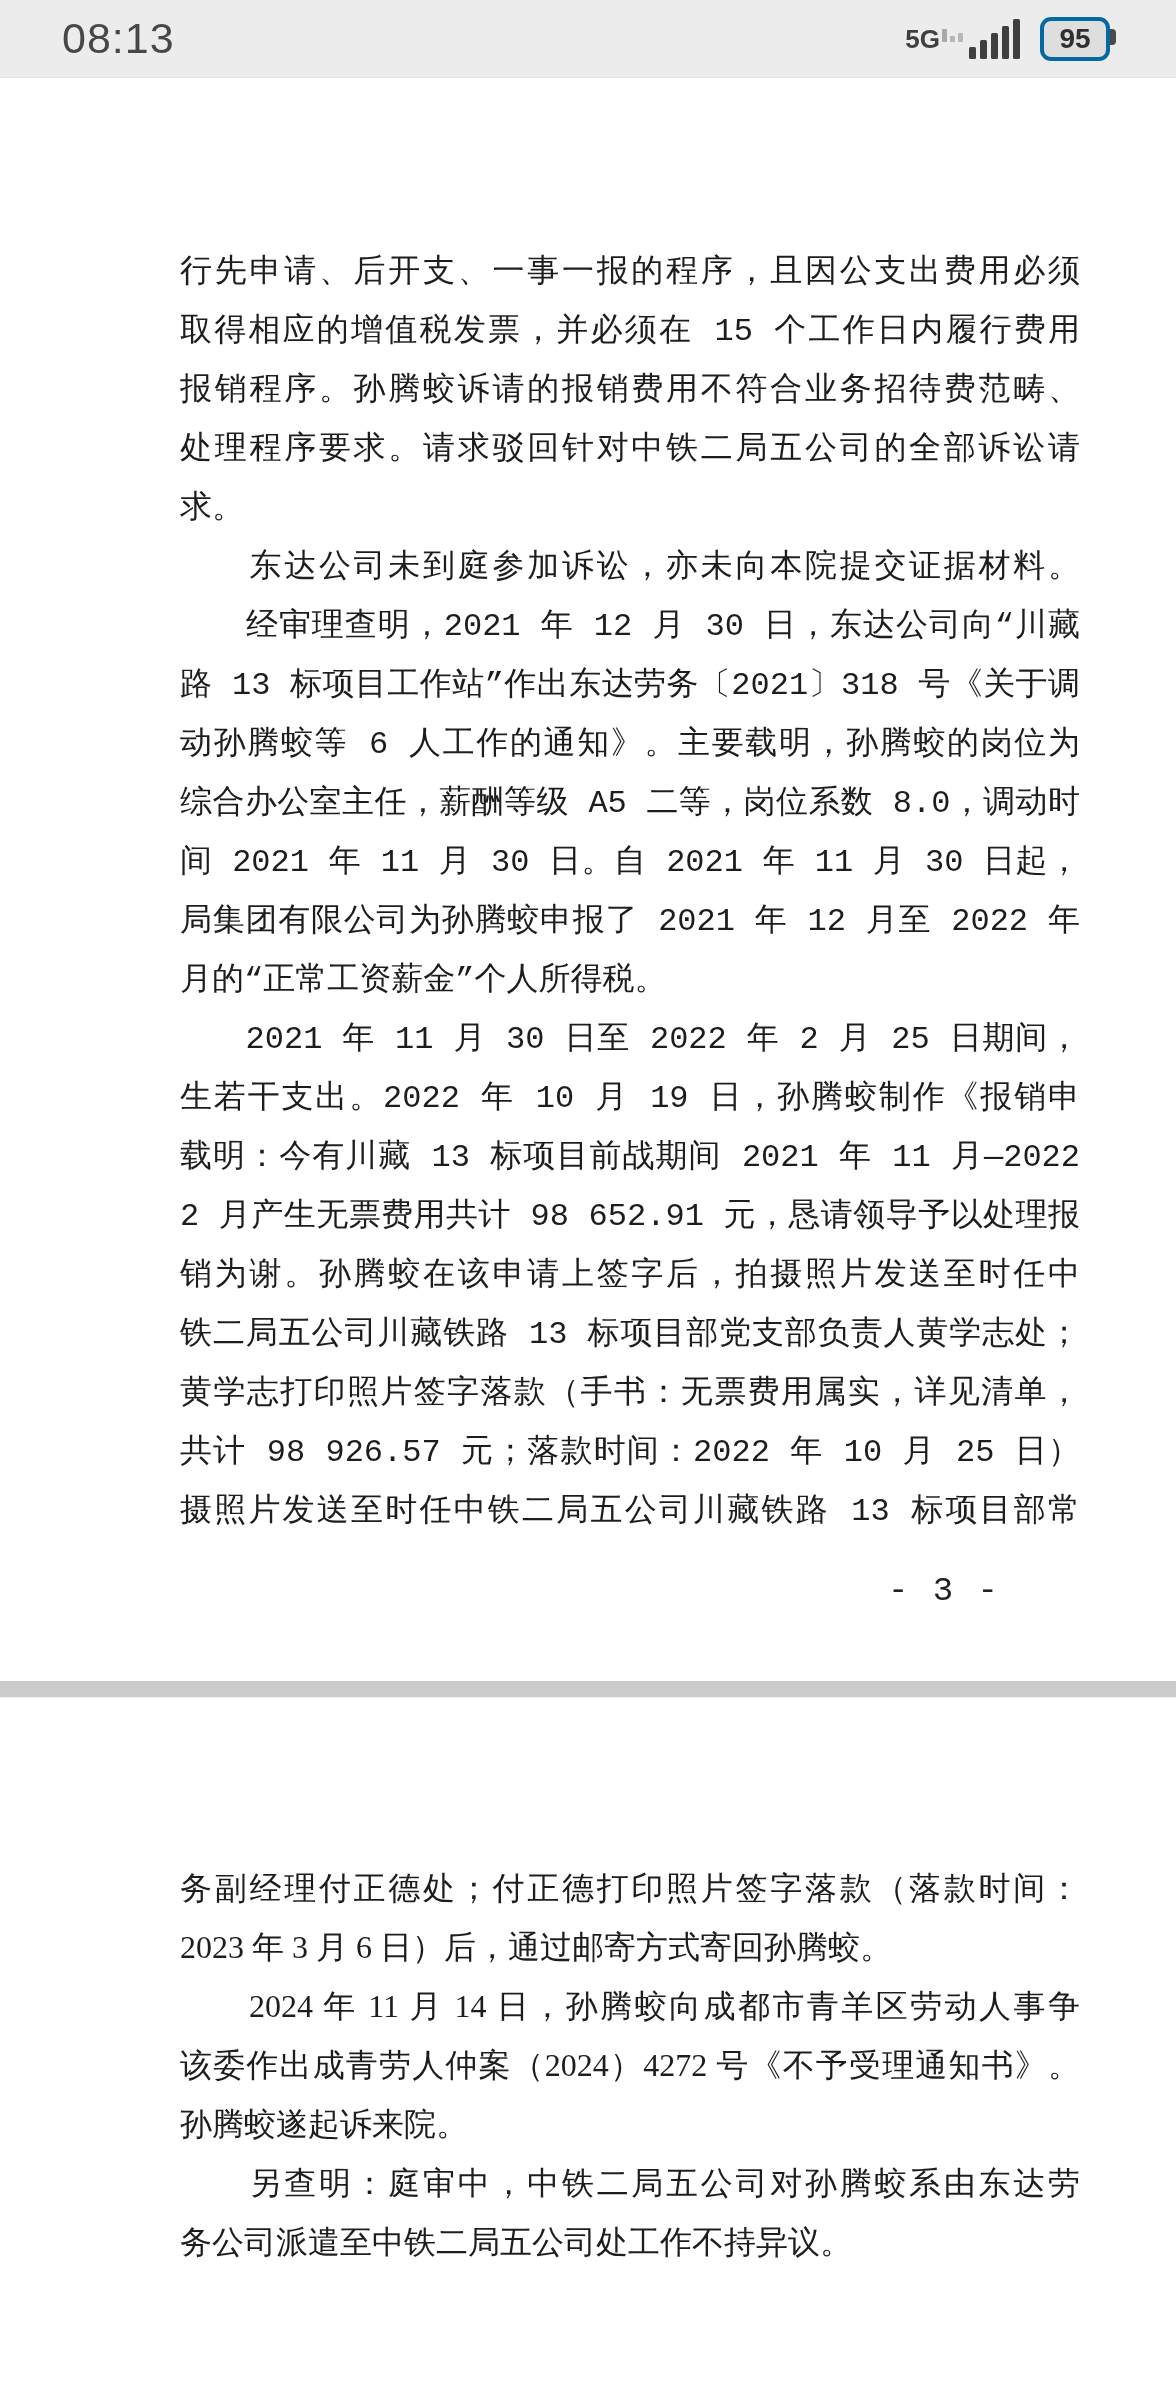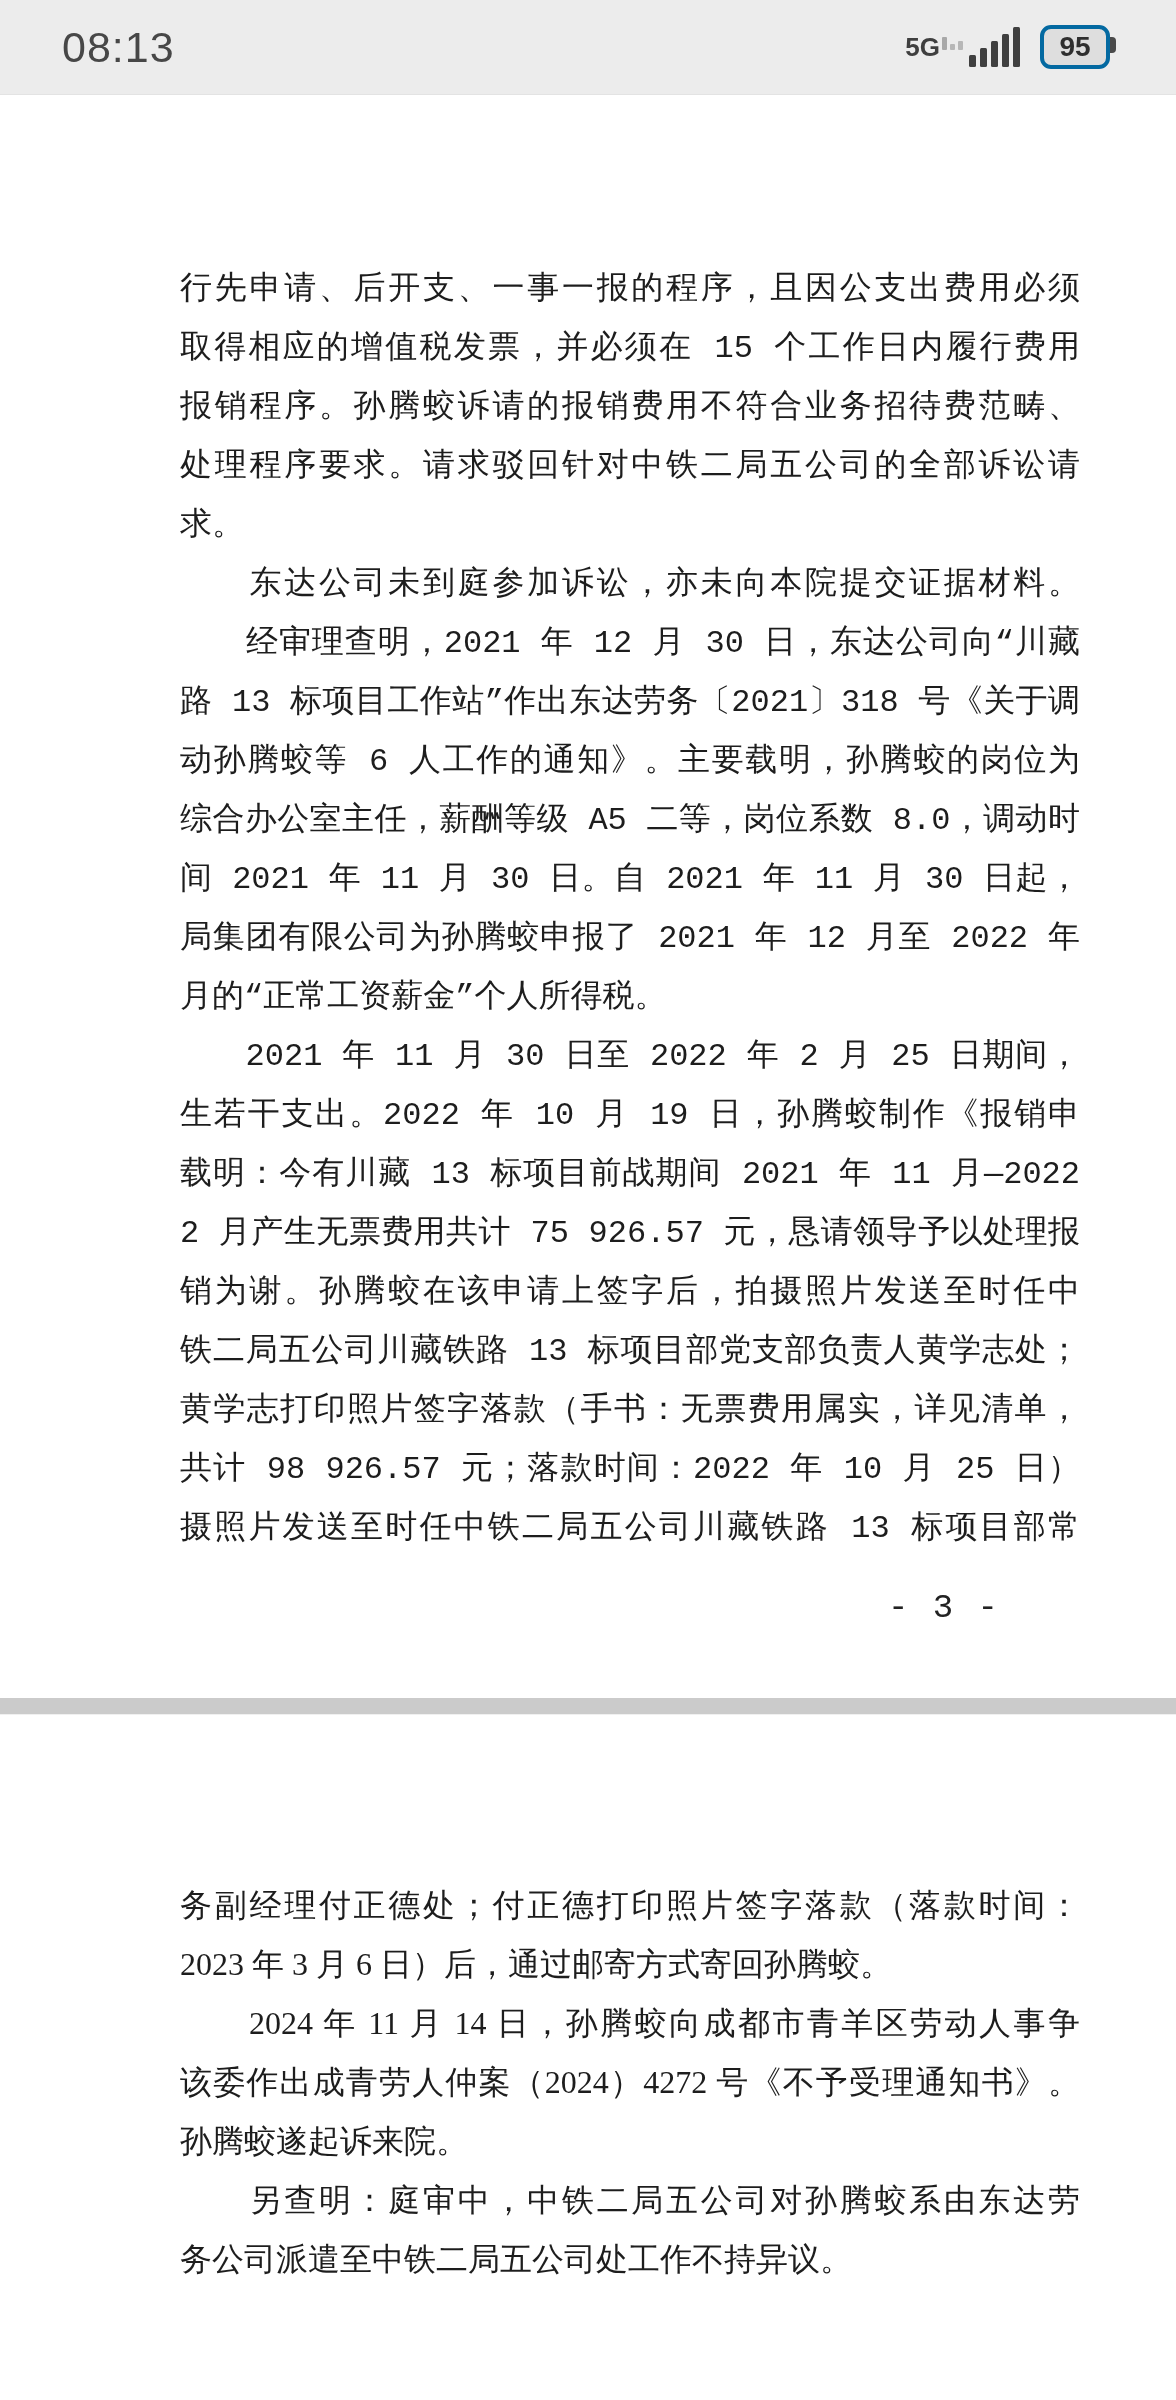--- a/index.html
+++ b/index.html
@@ -4,21 +4,21 @@
 <style>
   html,body{margin:0;padding:0;}
   body{
     width:1176px;height:2400px;overflow:hidden;background:#ffffff;
     font-family:"Liberation Sans","DejaVu Sans",sans-serif;
   }
   .screen{width:1176px;height:2400px;position:relative;background:#ffffff;}
 
   
   .statusbar{
-    height:95px;background:#ececec;display:flex;align-items:center;
+    height:78px;background:#ececec;display:flex;align-items:center;
     justify-content:space-between;padding:0 66px 0 62px;box-sizing:border-box;
     border-bottom:1px solid #e3e3e3;
   }
   .time{
     font-size:43px;color:#474747;letter-spacing:1px;font-weight:400;
   }
   .status-right{display:flex;align-items:center;gap:12px;}
   .net{display:flex;flex-direction:row;align-items:flex-start;line-height:1;margin-right:-6px;}
   .net-label{font-size:26px;font-weight:700;color:#3f3f3f;letter-spacing:0;}
   .sim2{display:flex;align-items:flex-end;gap:3px;height:14px;margin-top:2px;margin-left:2px;}
@@ -105,21 +105,21 @@
       <div class="doc-line">　　经审理查明，2021 年 12 月 30 日，东达公司向“川藏铁</div>
       <div class="doc-line">路 13 标项目工作站”作出东达劳务〔2021〕318 号《关于调</div>
       <div class="doc-line">动孙腾蛟等 6 人工作的通知》。主要载明，孙腾蛟的岗位为</div>
       <div class="doc-line">综合办公室主任，薪酬等级 A5 二等，岗位系数 8.0，调动时</div>
       <div class="doc-line">间 2021 年 11 月 30 日。自 2021 年 11 月 30 日起，孙腾蛟前</div>
       <div class="doc-line">局集团有限公司为孙腾蛟申报了 2021 年 12 月至 2022 年 2</div>
       <div class="doc-line short">月的“正常工资薪金”个人所得税。</div>
       <div class="doc-line">　　2021 年 11 月 30 日至 2022 年 2 月 25 日期间，孙腾蛟产</div>
       <div class="doc-line">生若干支出。2022 年 10 月 19 日，孙腾蛟制作《报销申请》。</div>
       <div class="doc-line">载明：今有川藏 13 标项目前战期间 2021 年 11 月—2022 年</div>
-      <div class="doc-line">2 月产生无票费用共计 75 926.57 元，恳请领导予以处理报</div>
+      <div class="doc-line">2 月产生无票费用共计 98 652.91 元，恳请领导予以处理报</div>
       <div class="doc-line">销为谢。孙腾蛟在该申请上签字后，拍摄照片发送至时任中</div>
       <div class="doc-line">铁二局五公司川藏铁路 13 标项目部党支部负责人黄学志处；</div>
       <div class="doc-line">黄学志打印照片签字落款（手书：无票费用属实，详见清单，</div>
       <div class="doc-line">共计 98 926.57 元；落款时间：2022 年 10 月 25 日）后，拍</div>
       <div class="doc-line">摄照片发送至时任中铁二局五公司川藏铁路 13 标项目部常</div>
       <div class="pagenum">- 3 -</div>
     </section>
 
     <div class="page-divider"></div>
 

